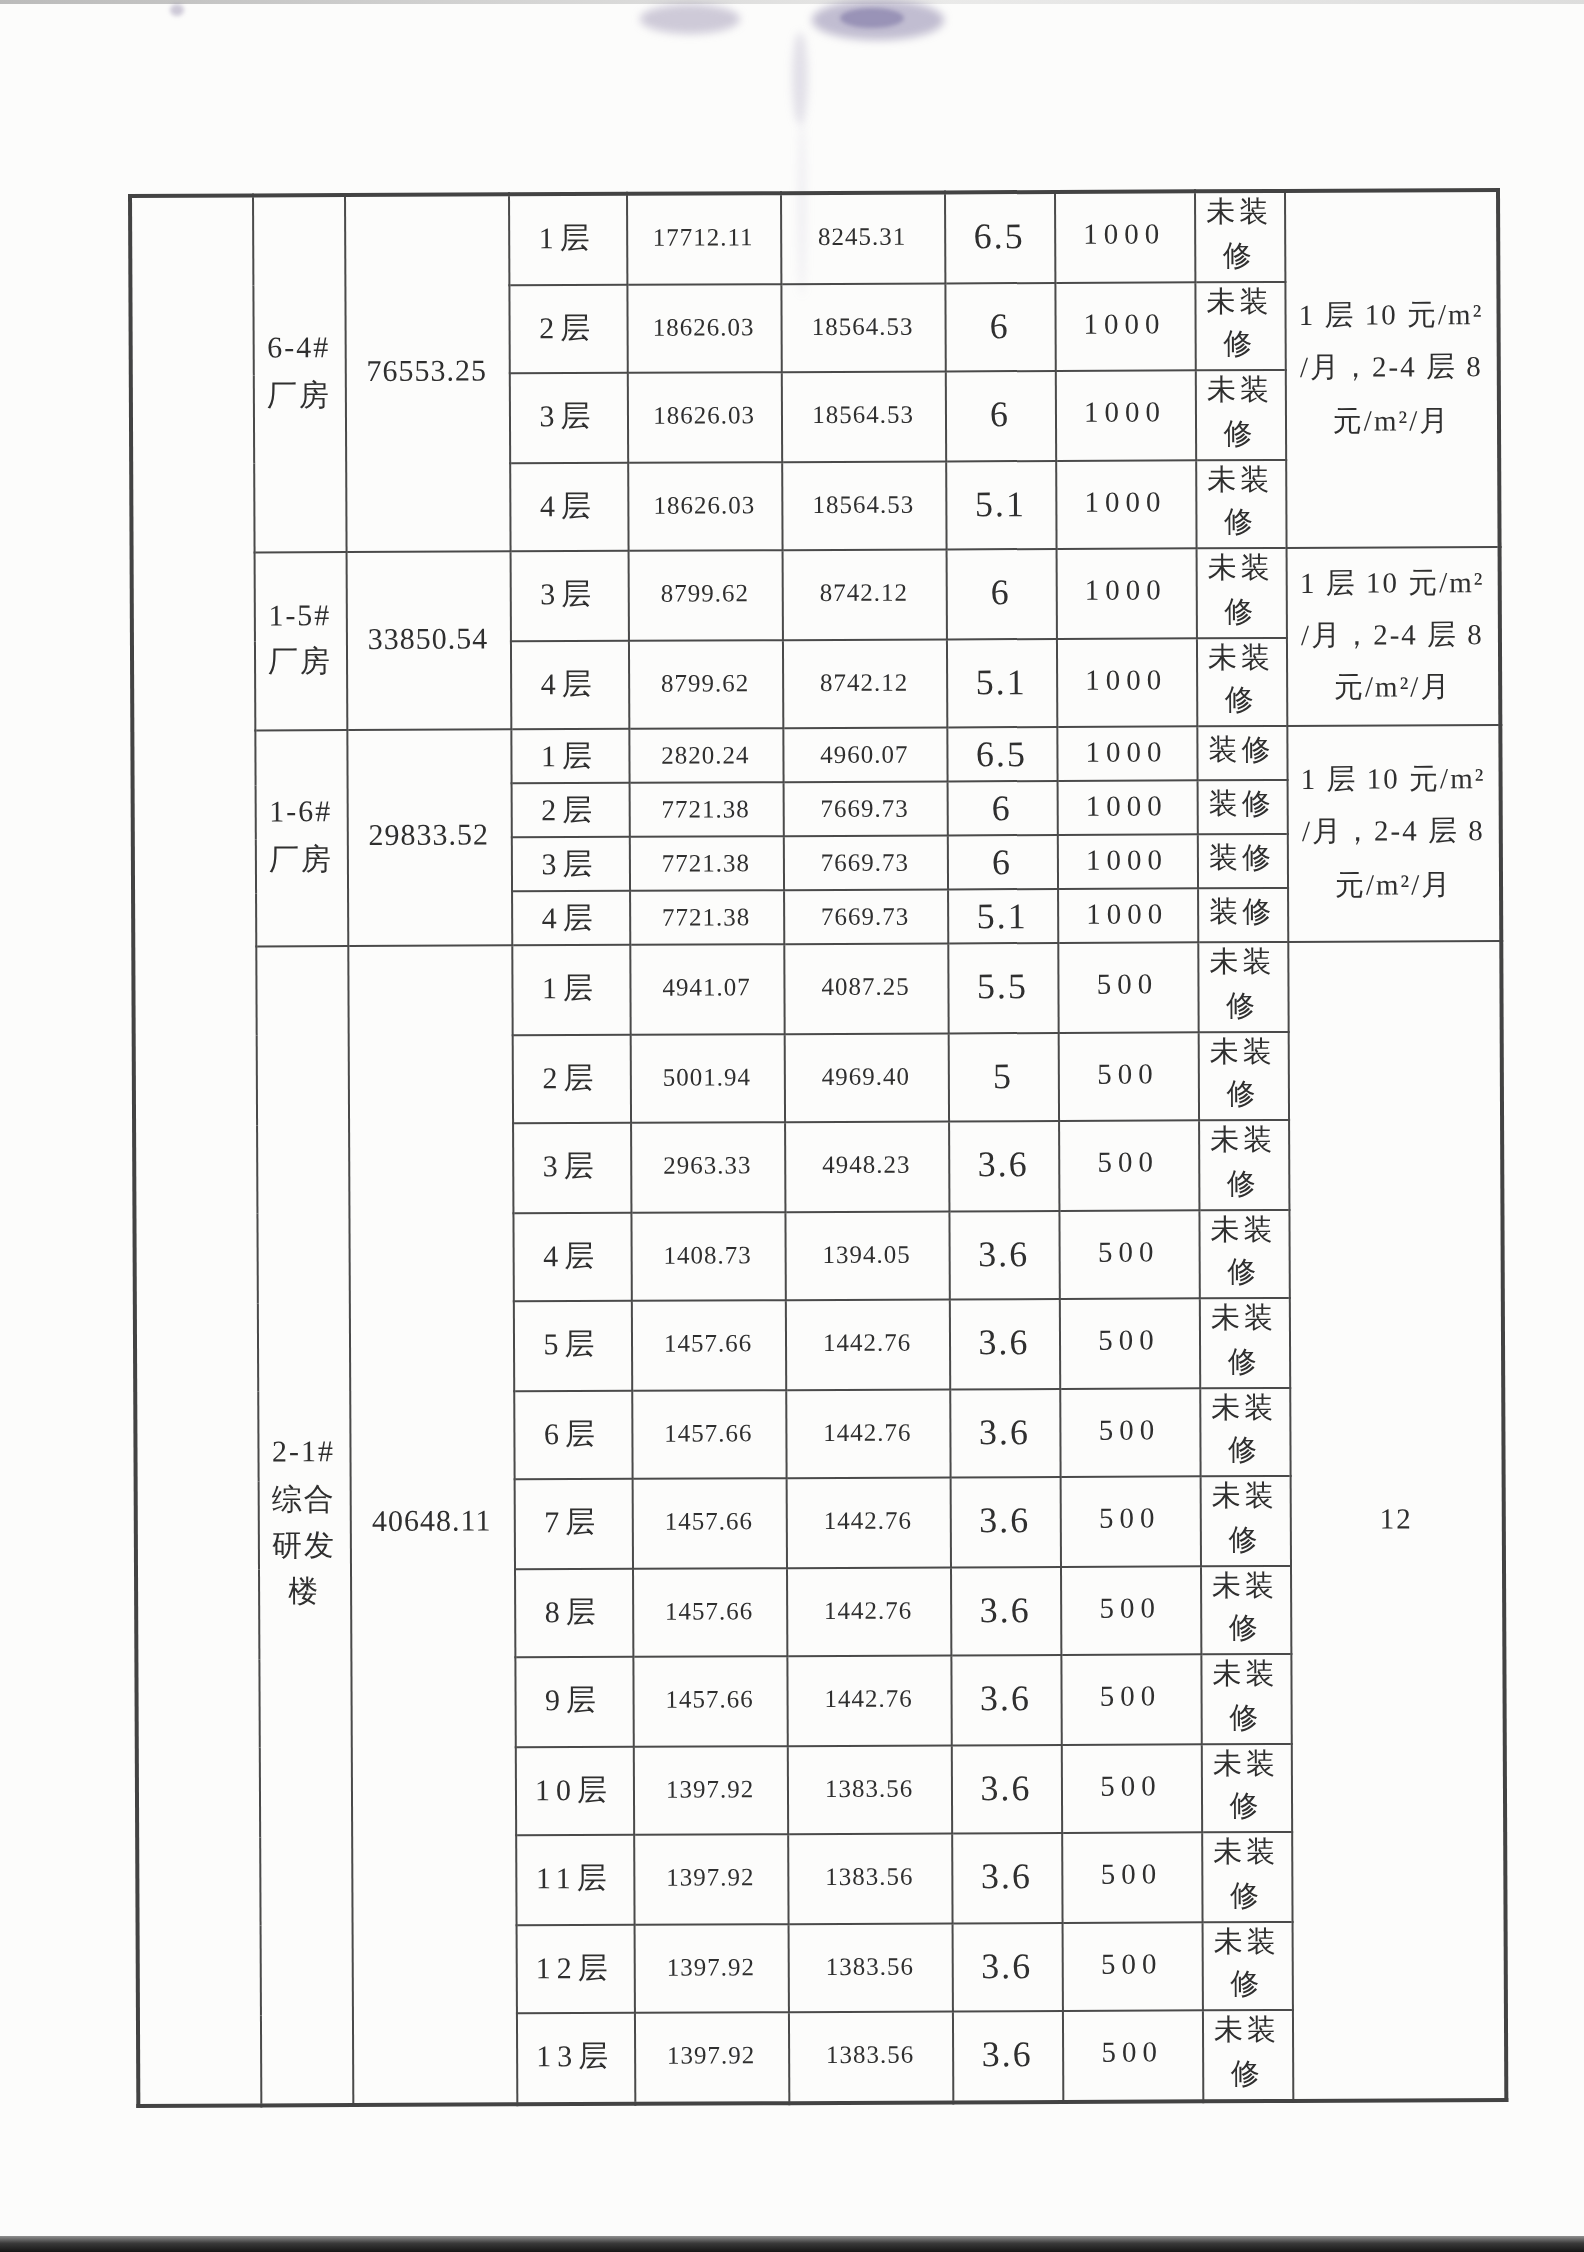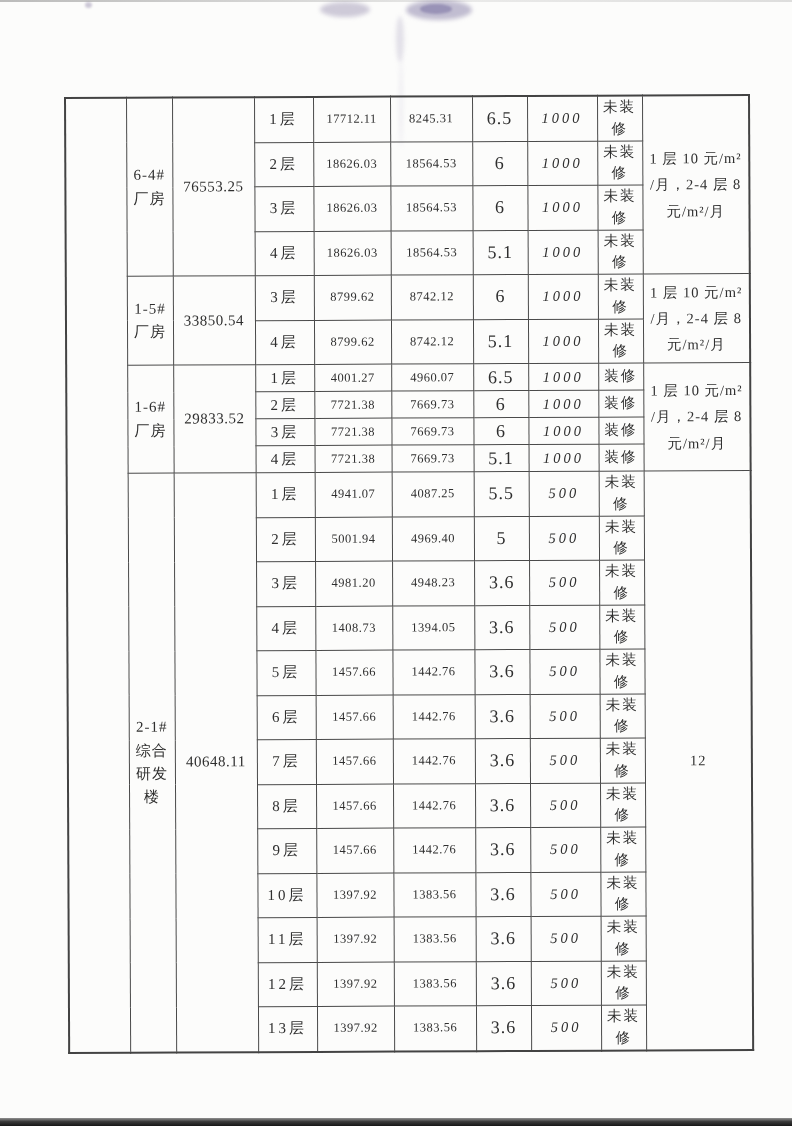--- a/index.html
+++ b/index.html
@@ -53,21 +53,21 @@
   tr.rh-tall  { height: 42px; }
   tr.rh-short { height: 27px; }
   tr.rh-xtall { height: 42.3px; }
 
   td.c-margin   { background: transparent; }
   td.c-building { font-size: 15px; letter-spacing: 1px; white-space: pre-line; line-height: 1.55; }
   td.c-total    { font-size: 15px; letter-spacing: 0.5px; }
   td.c-floor    { font-size: 15px; letter-spacing: 3px; }
   td.c-num      { font-size: 12.5px; letter-spacing: 0.5px; }
   td.c-height   { font-size: 18px; letter-spacing: 1px; }
-  td.c-load     { font-size: 14.5px; letter-spacing: 3px; font-style: italic; }
+  td.c-load     { font-size: 14.5px; letter-spacing: 3px; }
   td.c-decor    { font-size: 14.5px; letter-spacing: 2px; line-height: 1.5; padding: 0 3px; margin-left: 10px; }
   td.c-note     { font-size: 14.5px; letter-spacing: 1px; white-space: pre-line; line-height: 1.8; padding: 0 4px; }
 </style>
 </head>
 <body>
 
 <div class="page">
   <div class="top-edge-line"></div>
   <div class="stain stain-a"></div>
   <div class="stain stain-b"></div>
@@ -149,21 +149,21 @@
           <td class="c-num">8742.12</td>
           <td class="c-height">5.1</td>
           <td class="c-load">1000</td>
           <td class="c-decor">未装修</td>
         </tr>
         <tr class="rh-short">
           <td class="c-building" rowspan="4">1-6#
 厂房</td>
           <td class="c-total" rowspan="4">29833.52</td>
           <td class="c-floor">1层</td>
-          <td class="c-num">4001.27</td>
+          <td class="c-num">2820.24</td>
           <td class="c-num">4960.07</td>
           <td class="c-height">6.5</td>
           <td class="c-load">1000</td>
           <td class="c-decor">装修</td>
           <td class="c-note" rowspan="4">1 层 10 元/m²
 /月，2-4 层 8
 元/m²/月</td>
         </tr>
         <tr class="rh-short">
           <td class="c-floor">2层</td>
@@ -206,21 +206,21 @@
         <tr class="rh-xtall">
           <td class="c-floor">2层</td>
           <td class="c-num">5001.94</td>
           <td class="c-num">4969.40</td>
           <td class="c-height">5</td>
           <td class="c-load">500</td>
           <td class="c-decor">未装修</td>
         </tr>
         <tr class="rh-xtall">
           <td class="c-floor">3层</td>
-          <td class="c-num">4981.20</td>
+          <td class="c-num">2963.33</td>
           <td class="c-num">4948.23</td>
           <td class="c-height">3.6</td>
           <td class="c-load">500</td>
           <td class="c-decor">未装修</td>
         </tr>
         <tr class="rh-xtall">
           <td class="c-floor">4层</td>
           <td class="c-num">1408.73</td>
           <td class="c-num">1394.05</td>
           <td class="c-height">3.6</td>

